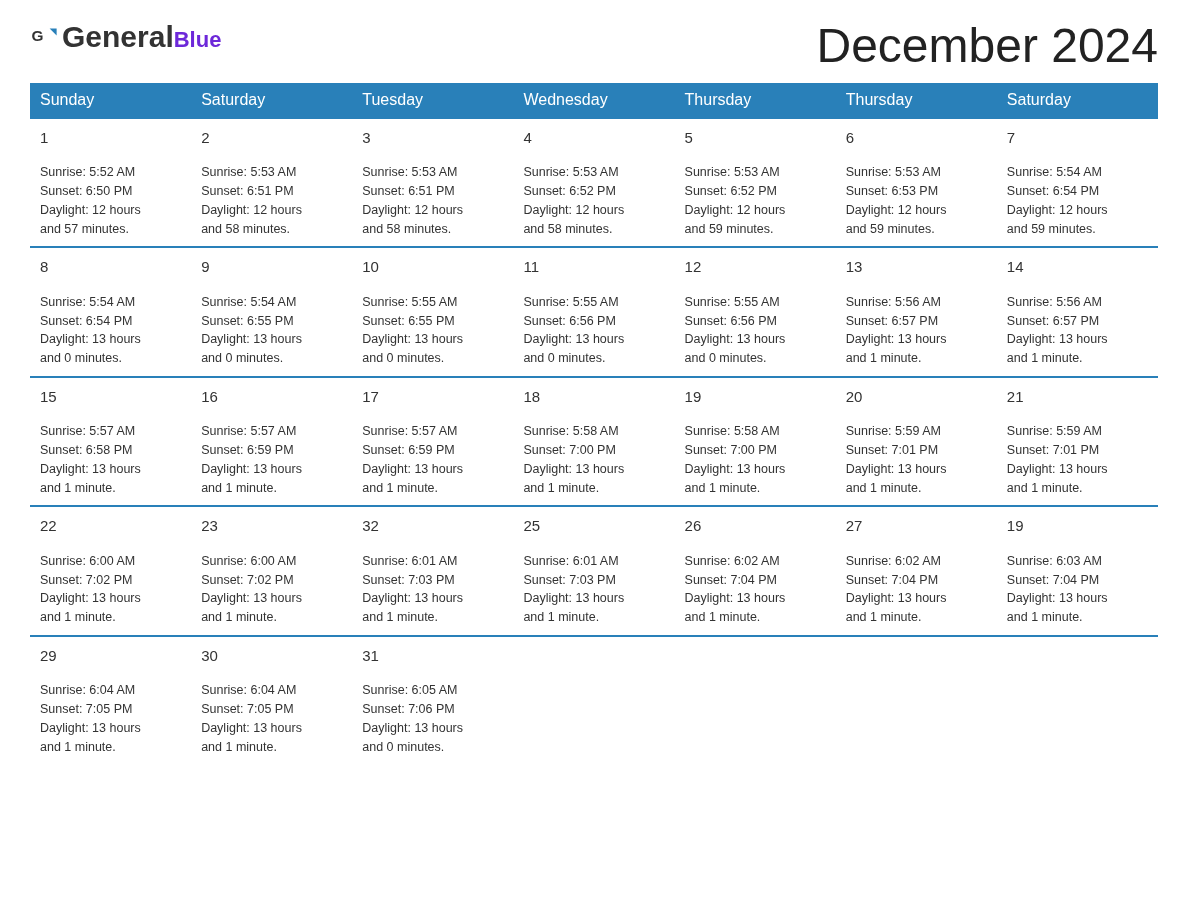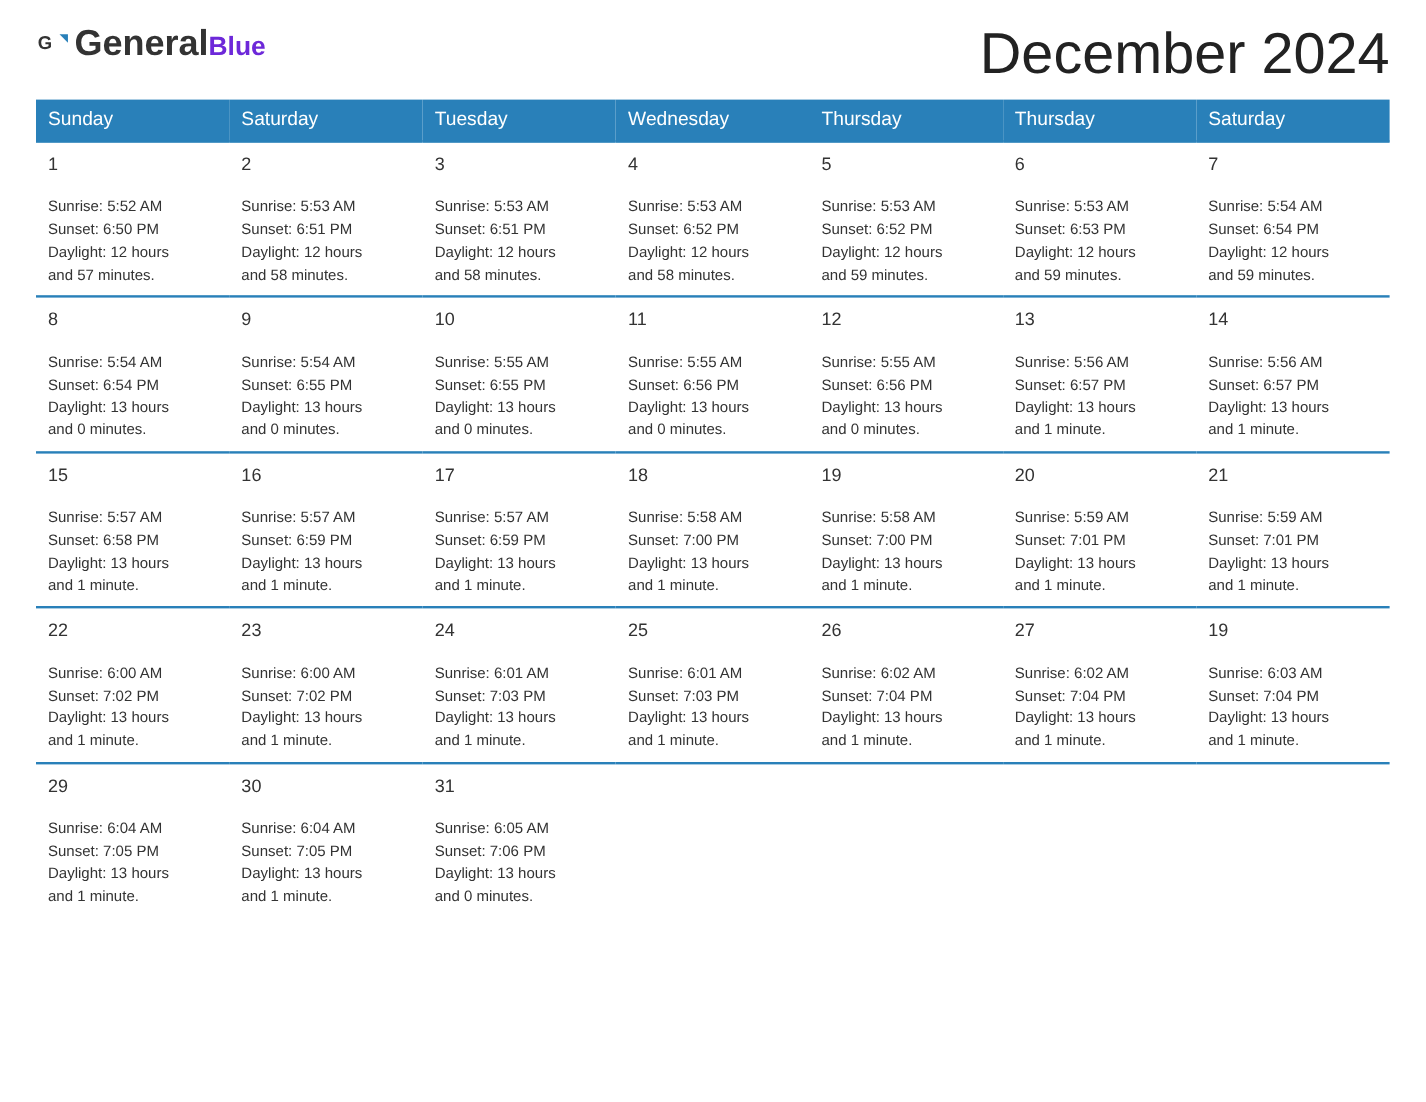--- a/index.html
+++ b/index.html
@@ -213,21 +213,21 @@
       <tr>
         <td>
           <span class="day-num">22</span>
           <div class="day-info">Sunrise: 6:00 AM<br>Sunset: 7:02 PM<br>Daylight: 13 hours<br>and 1 minute.</div>
         </td>
         <td>
           <span class="day-num">23</span>
           <div class="day-info">Sunrise: 6:00 AM<br>Sunset: 7:02 PM<br>Daylight: 13 hours<br>and 1 minute.</div>
         </td>
         <td>
-          <span class="day-num">24</span>
+          <span class="day-num">32</span>
           <div class="day-info">Sunrise: 6:01 AM<br>Sunset: 7:03 PM<br>Daylight: 13 hours<br>and 1 minute.</div>
         </td>
         <td>
           <span class="day-num">25</span>
           <div class="day-info">Sunrise: 6:01 AM<br>Sunset: 7:03 PM<br>Daylight: 13 hours<br>and 1 minute.</div>
         </td>
         <td>
           <span class="day-num">26</span>
           <div class="day-info">Sunrise: 6:02 AM<br>Sunset: 7:04 PM<br>Daylight: 13 hours<br>and 1 minute.</div>
         </td>

